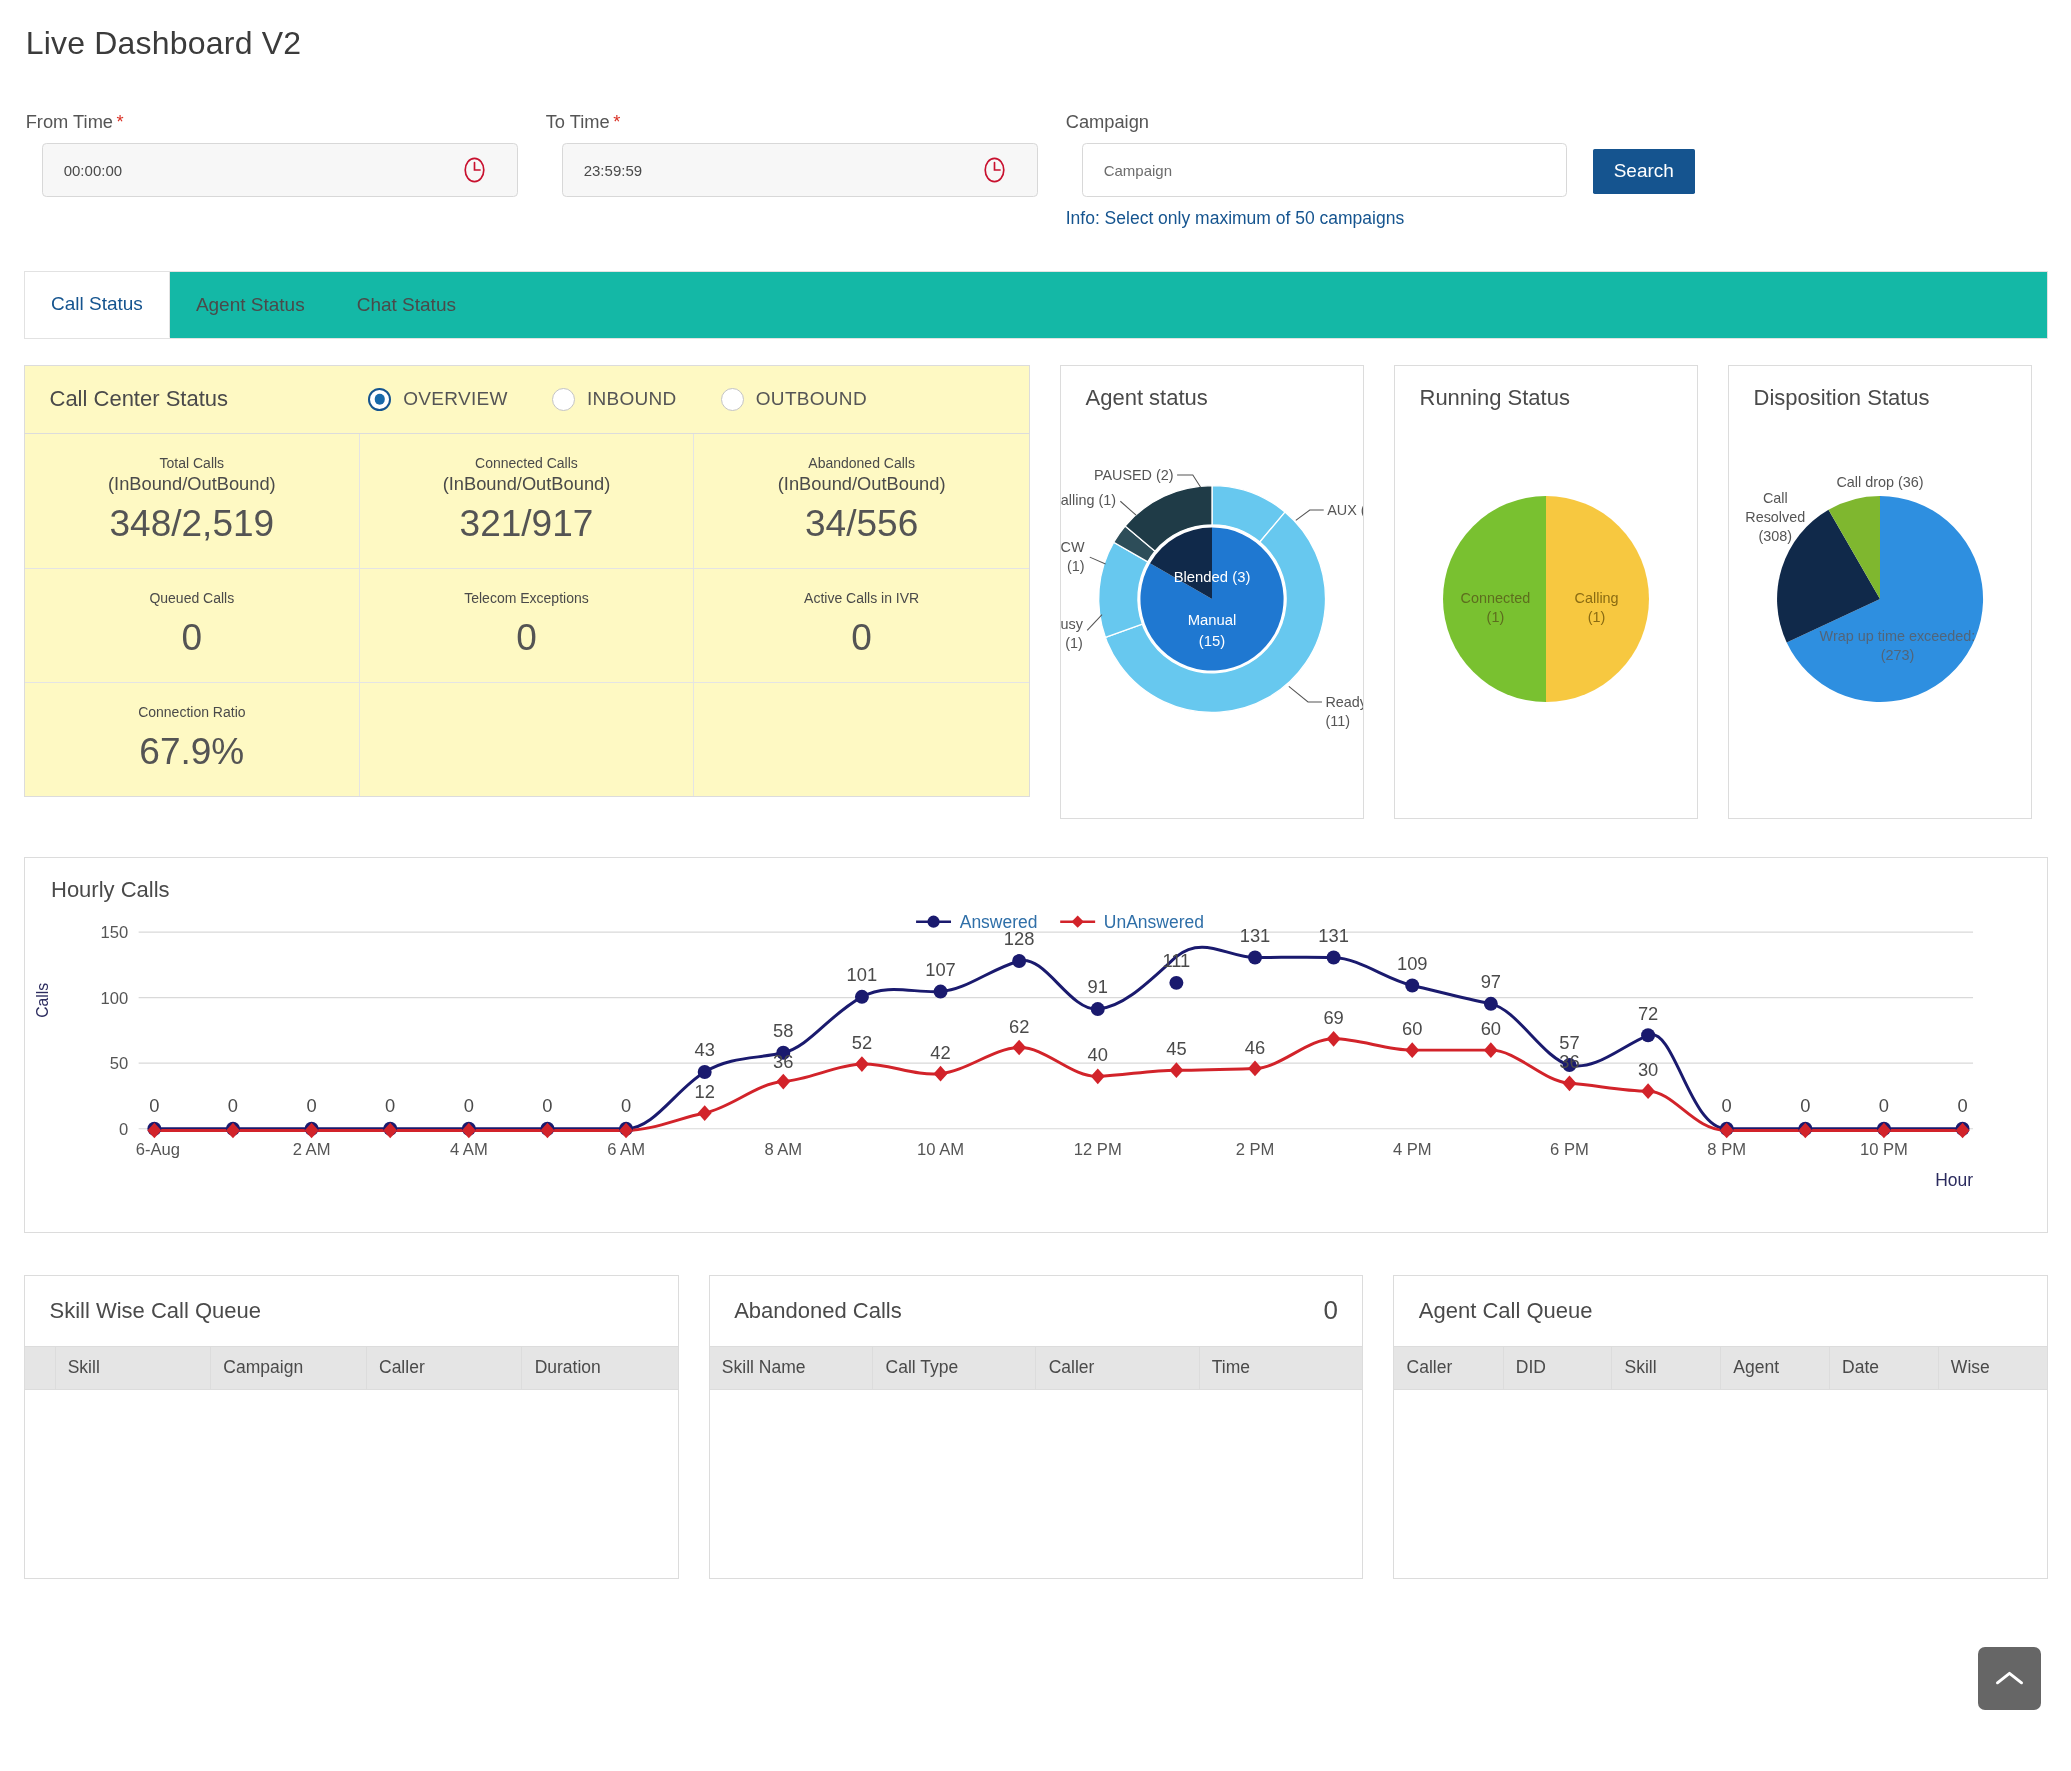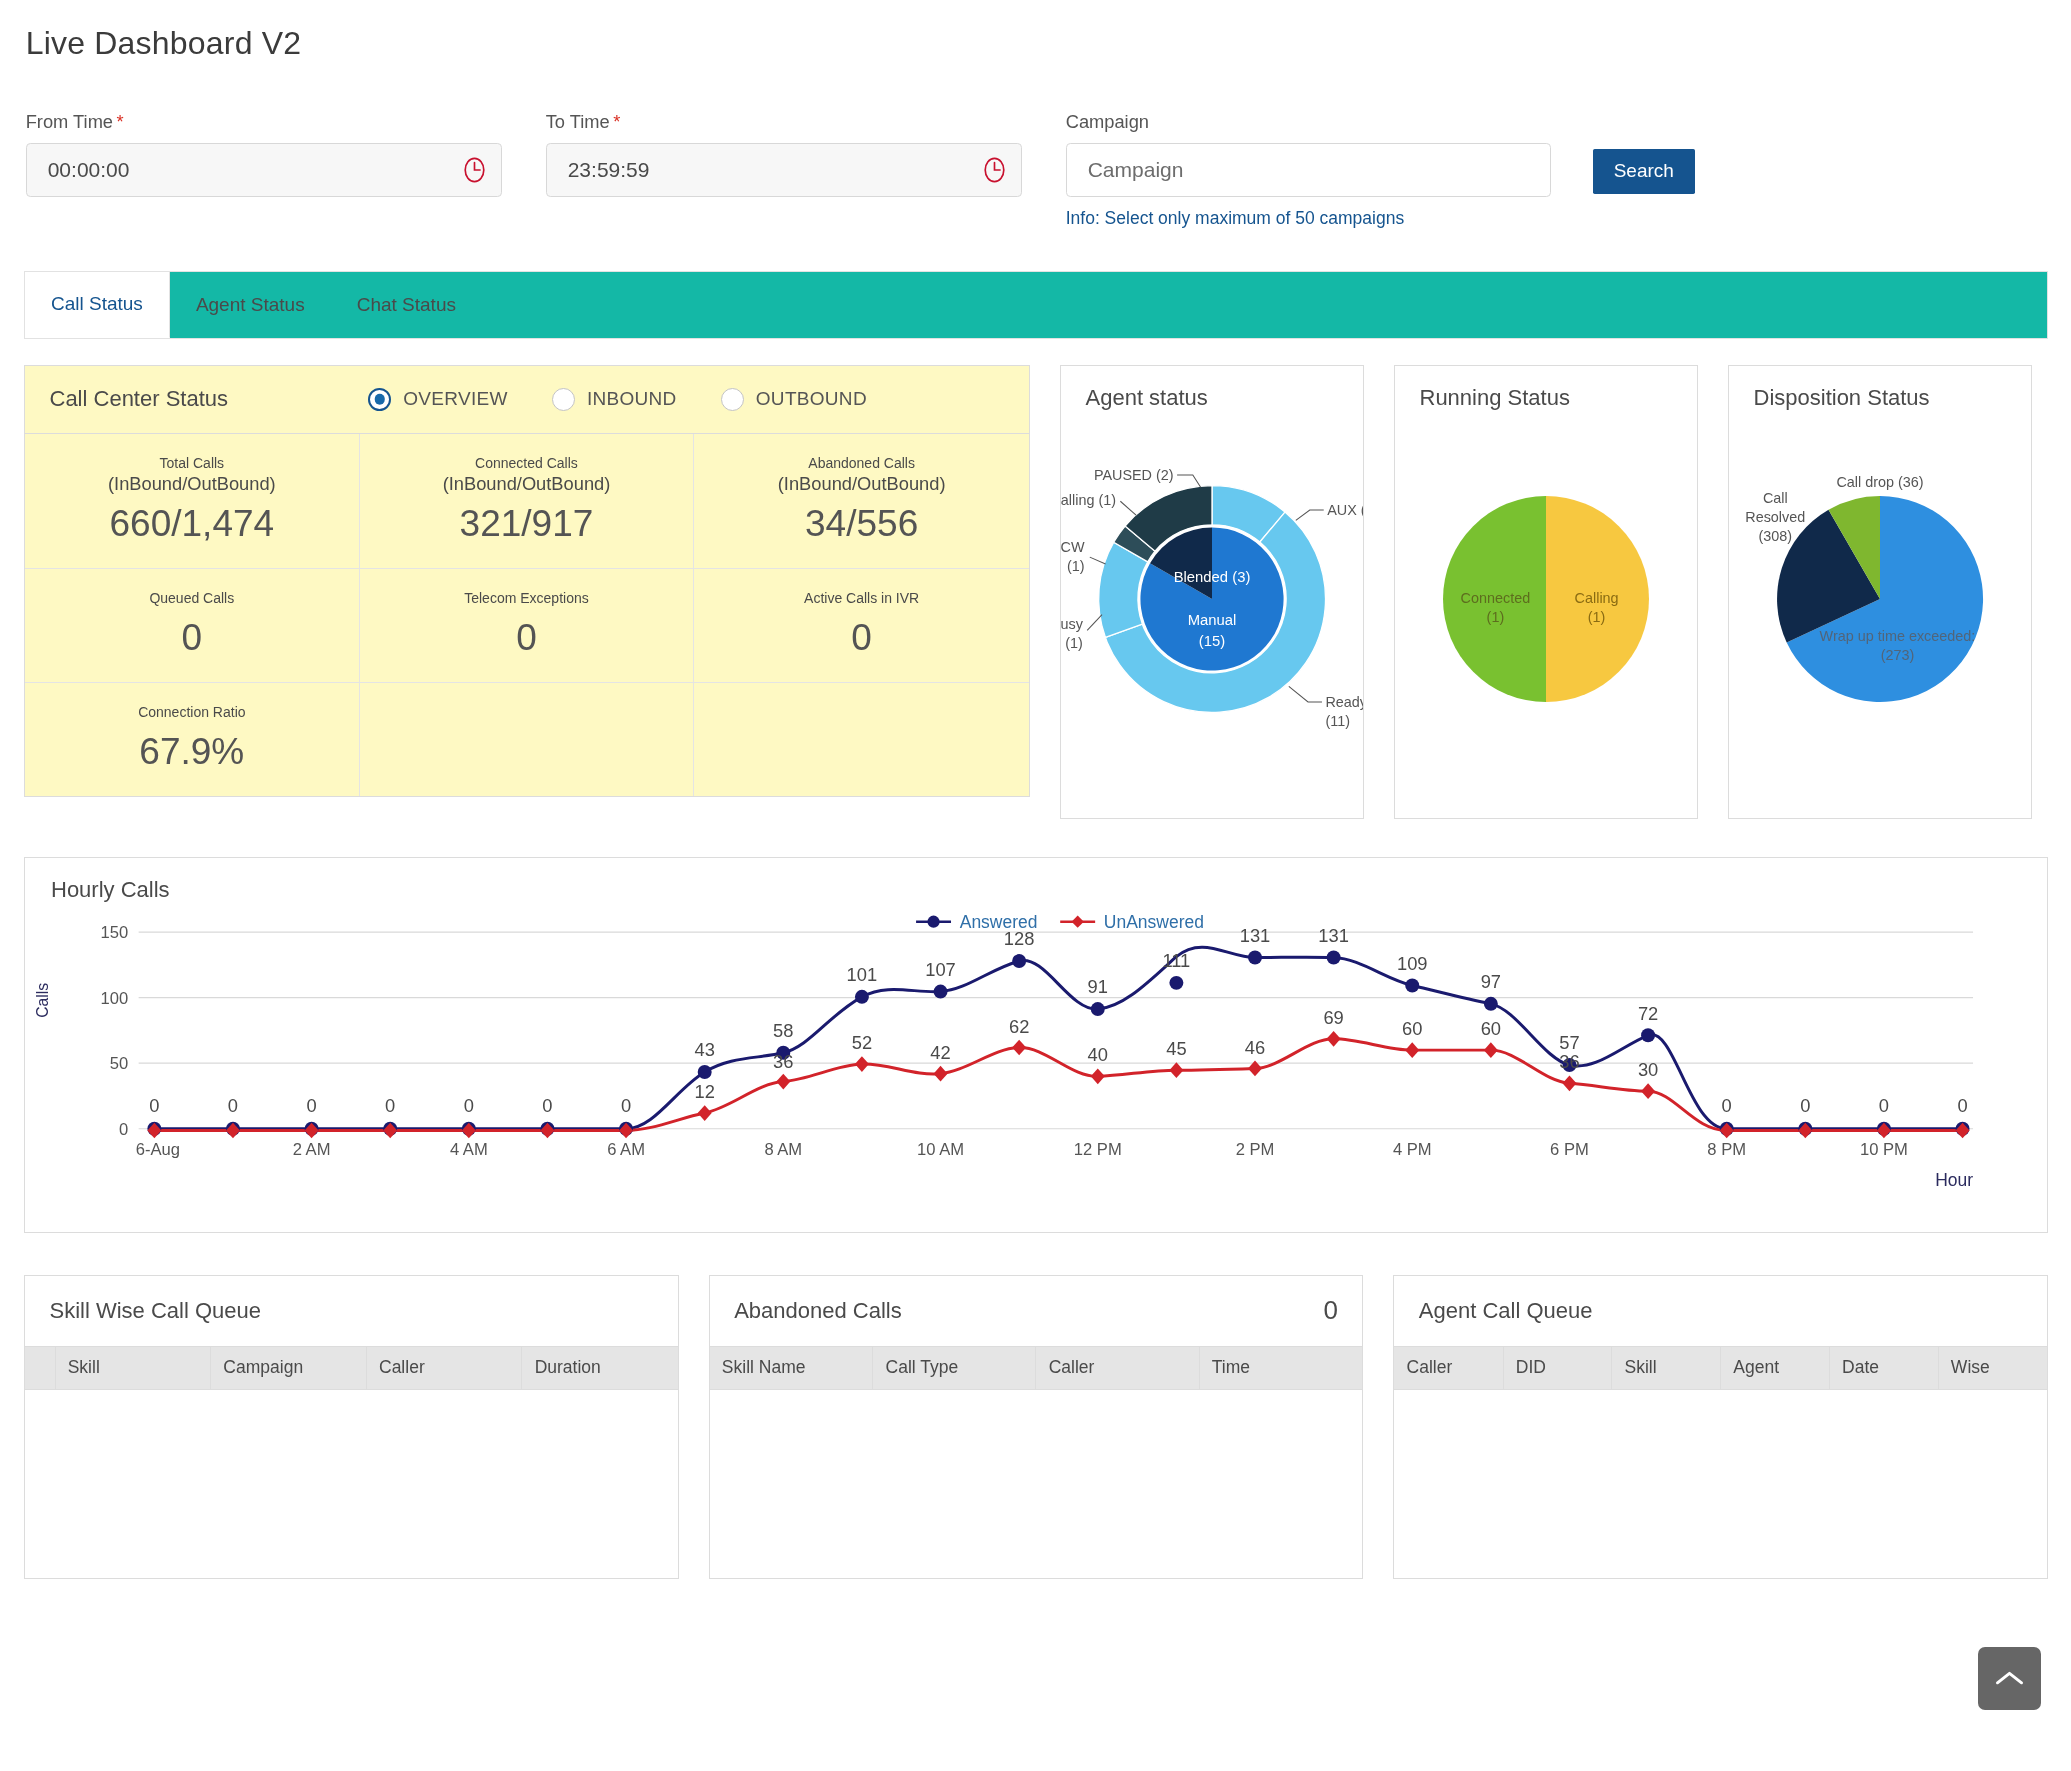--- a/index.html
+++ b/index.html
@@ -43,24 +43,25 @@
   }
   .req { color: #d93025; margin-left: 3.5px; }
 
   .input-wrap { position: relative; }
   .time-input, .camp-input {
     width: 100%;
     height: 54px;
     border: 0.9px solid #d8d8d8;
     border-radius: 4.4px;
     padding: 0 51px 0 21px;
-    font-size: 21px;
+    font-size: 15px;
     color: #4a4a4a;
     font-family: "Liberation Sans", sans-serif;
     outline: none;
+    margin-left: 16px;
   }
   .time-input { background: #f7f7f7; }
   .camp-input { background: #ffffff; padding-right: 21px; }
   .camp-input::placeholder { color: #6d6d6d; }
 
   .clock-icon {
     position: absolute;
     right: 15.7px;
     top: 50%;
     transform: translateY(-50%);
@@ -316,21 +317,21 @@
             <span class="dot"></span>
             <span class="lbl">OUTBOUND</span>
           </label>
         </div>
       </div>
 
       <div class="ccs-grid">
         <div class="ccs-cell">
           <div class="ccs-lab">Total Calls</div>
           <div class="ccs-sub">(InBound/OutBound)</div>
-          <div class="ccs-val">660/1,474</div>
+          <div class="ccs-val">348/2,519</div>
         </div>
         <div class="ccs-cell">
           <div class="ccs-lab">Connected Calls</div>
           <div class="ccs-sub">(InBound/OutBound)</div>
           <div class="ccs-val">321/917</div>
         </div>
         <div class="ccs-cell">
           <div class="ccs-lab">Abandoned Calls</div>
           <div class="ccs-sub">(InBound/OutBound)</div>
           <div class="ccs-val">34/556</div>

